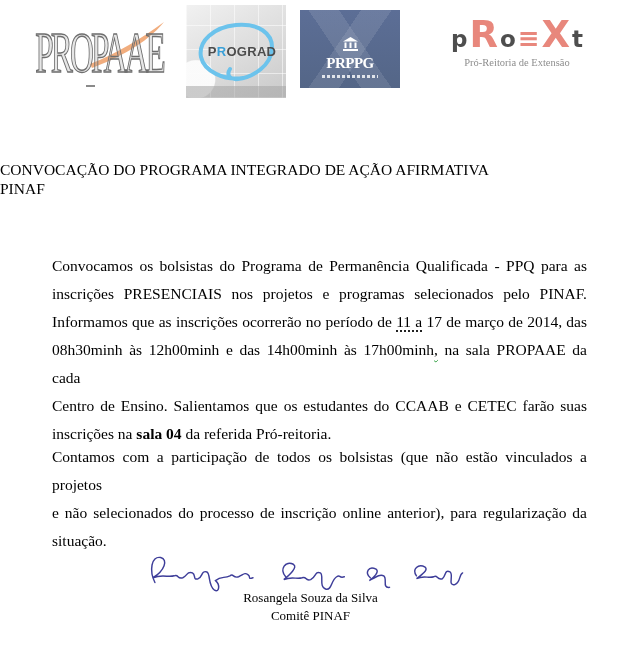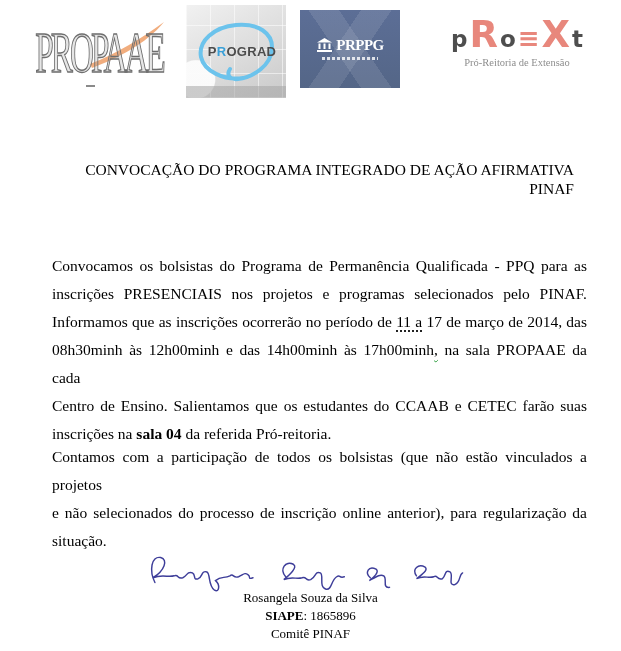--- a/index.html
+++ b/index.html
@@ -20,37 +20,37 @@
   .prograd-label{position:absolute;left:12px;right:0;top:39px;text-align:center;
      font-family:"Liberation Sans", sans-serif;font-weight:bold;font-size:13px;
      color:#4c4c4c;letter-spacing:.3px;}
   .prograd-label .r-blue{color:#3aa0d8;}
 
   .logo-prppg{position:absolute;left:300px;top:10px;width:100px;height:78px;
      background:
        linear-gradient(56deg, rgba(255,255,255,0) 40%, rgba(255,255,255,.10) 40% 60%, rgba(255,255,255,0) 60%),
        linear-gradient(-56deg, rgba(255,255,255,0) 40%, rgba(255,255,255,.10) 40% 60%, rgba(255,255,255,0) 60%),
        linear-gradient(180deg,#5c6e96,#546687);}
-  .prppg-row{display:flex;align-items:center;justify-content:center;gap:3px;padding-top:27px;}
+  .prppg-row{display:flex;align-items:center;justify-content:center;gap:3px;padding-top:27px;flex-direction:column;}
   .prppg-text{font-family:"Liberation Serif", serif;font-weight:bold;font-size:15px;
      color:#fff;letter-spacing:-.5px;}
   .prppg-micro{margin:3px auto 0;width:56px;height:3px;
      background:repeating-linear-gradient(90deg, rgba(255,255,255,.8) 0 3px, transparent 3px 5px);}
 
   .logo-proext{position:absolute;left:438px;top:16px;width:158px;height:70px;text-align:center;}
   .proext-letters{display:flex;align-items:baseline;justify-content:center;
      font-family:"DejaVu Sans", sans-serif;font-weight:bold;line-height:1;}
   .px-sm{font-size:23px;color:#4e4e4e;margin:0 1px;}
   .px-lg{font-size:37px;color:#e8877c;margin:0 1px;}
   .px-eq{font-size:26px;color:#e8877c;margin:0 1px;}
   .proext-tagline{font-family:"Liberation Serif", serif;font-size:10.5px;color:#8d8d8d;margin-top:4px;}
 
   
-  .title{position:absolute;top:160px;left:0;width:534px;text-align:right;
-     font-size:15.5px;line-height:19px;color:#000;padding-left:40px;}
+  .title{position:absolute;top:160px;left:0;width:534px;text-align:left;
+     font-size:15.5px;line-height:19px;color:#000;}
 
   
   .body-text{position:absolute;left:52px;top:252px;width:535px;font-size:15.5px;color:#000;}
   .ln{line-height:28px;}
   .j{text-align:justify;text-align-last:justify;}
   .p2{margin-top:-5px;}
   .b{font-weight:bold;text-align:right;}
   .dot{text-decoration:underline dotted #222;text-decoration-thickness:1.5px;text-underline-offset:3px;font-family:Liberation Serif, serif;}
   .wavy{text-decoration:underline wavy #2e9e3e;text-decoration-thickness:1px;text-underline-offset:3px;}
 
@@ -127,17 +127,16 @@
     <g fill="none" stroke="#3d3d99" stroke-width="1.5" stroke-linecap="round">
       <path d="M16,38 C10,26 12,10 22,12 C30,14 26,26 14,33 C24,29 30,33 36,31 C41,29 39,35 45,33 C50,31 49,26 55,28 C59,30 55,36 61,34 C66,32 64,25 70,27 C74,29 71,41 78,46 C83,49 84,40 79,36 C85,31 88,34 94,31 C98,28 97,34 103,32 C108,30 109,27 113,30 C116,32 112,35 118,33"></path>
       <path d="M152,32 C145,24 152,15 160,19 C165,22 156,30 150,35 C159,31 163,35 169,33 C174,31 172,37 178,35 C184,32 182,26 188,28 C192,30 186,43 194,45 C200,46 199,36 205,32 C209,29 207,34 213,32"></path>
       <path d="M240,33 C234,28 238,20 246,24 C250,27 243,33 239,36 C246,32 250,29 254,31 C258,34 252,44 260,43"></path>
       <path d="M288,31 C283,24 290,18 297,22 C301,25 292,31 288,34 C296,30 300,34 306,32 C310,29 309,36 315,34 C319,31 317,24 323,27 C327,30 320,42 328,40 C334,38 332,30 336,28"></path>
     </g>
   </svg>
 
   <div class="sign-block">
     <div>Rosangela Souza da Silva</div>
-    <div><span class="b">SIAPE</span><span>: 1865896</span></div>
     <div>Comitê PINAF</div>
   </div>
 
 </div>
 
 </body></html>

